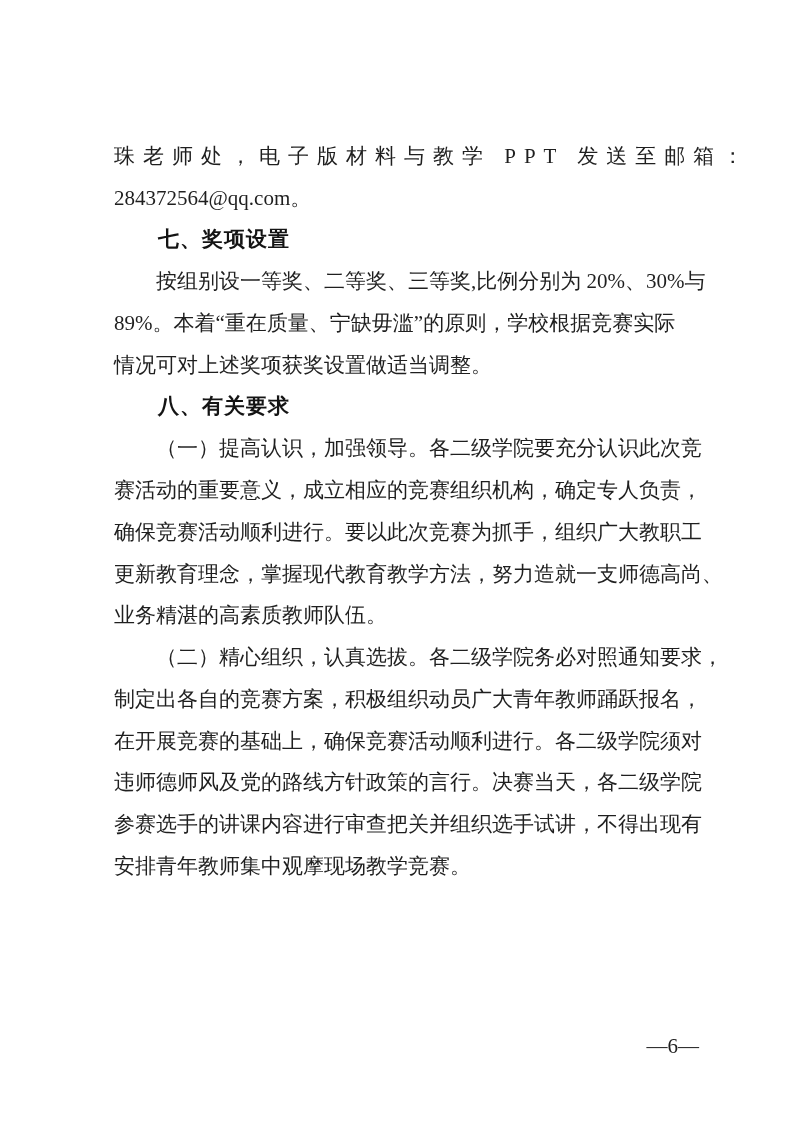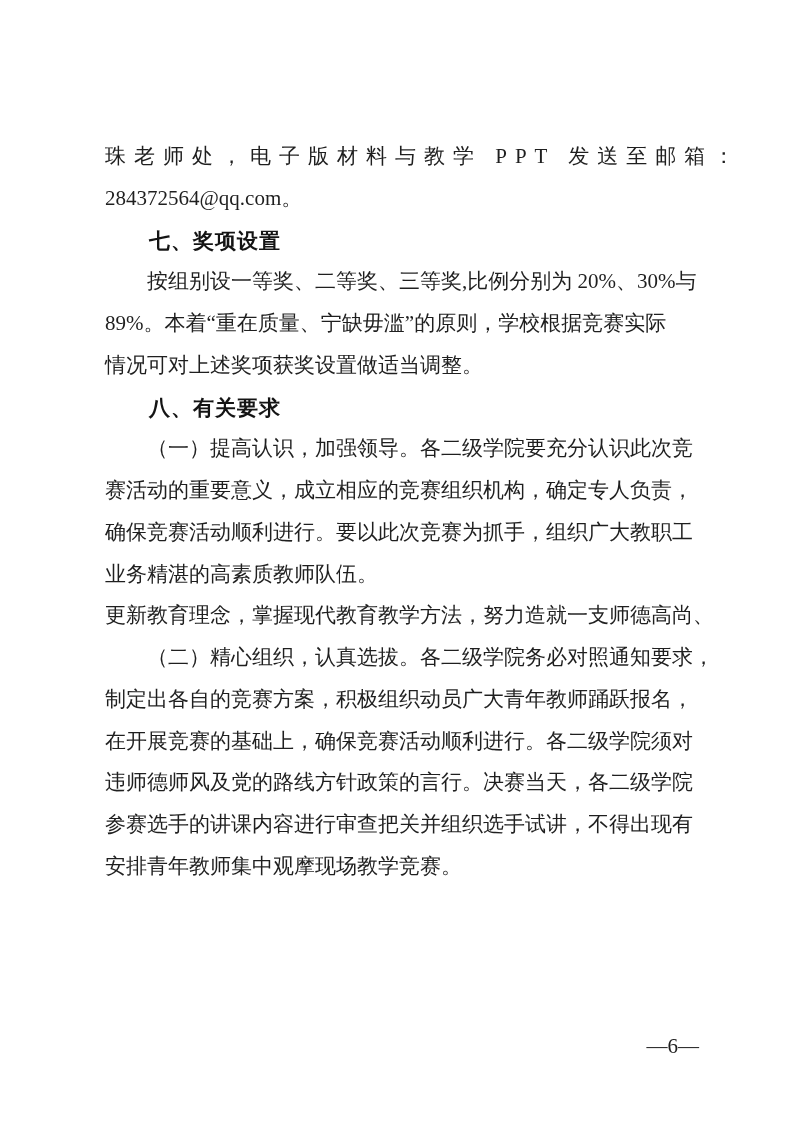--- a/index.html
+++ b/index.html
@@ -15,38 +15,38 @@
     position:relative;
     width:793px;
     height:1122px;
     background:var(--paper);
     overflow:hidden;
     font-family:"Liberation Serif","DejaVu Serif",serif;
     color:var(--ink);
   }
   .content{
     position:absolute;
-    left:105px;
+    left:114px;
     top:136px;
     width:596px;
   }
   .line{
     font-size:21px;
     line-height:41.75px;
     height:41.75px;
     white-space:nowrap;
     color:var(--ink);
   }
   .line.indent{
     padding-left:42px;
   }
   .line.heading{
     padding-left:44px;
     font-weight:700;
-    font-family:Liberation Sans, sans-serif;
+    font-family:Liberation Mono, monospace;
     letter-spacing:1px;
     color:#141414;
   }
   .line.spread{
     letter-spacing:8px;
   }
   .page-number{
     position:absolute;
     top:1034px;
     right:94px;
@@ -65,22 +65,22 @@
     <div class="line spread">珠老师处，电子版材料与教学 PPT 发送至邮箱：</div>
     <div class="line">284372564@qq.com。</div>
     <div class="line heading">七、奖项设置</div>
     <div class="line indent">按组别设一等奖、二等奖、三等奖,比例分别为 20%、30%与</div>
     <div class="line">89%。本着“重在质量、宁缺毋滥”的原则，学校根据竞赛实际</div>
     <div class="line">情况可对上述奖项获奖设置做适当调整。</div>
     <div class="line heading">八、有关要求</div>
     <div class="line indent">（一）提高认识，加强领导。各二级学院要充分认识此次竞</div>
     <div class="line">赛活动的重要意义，成立相应的竞赛组织机构，确定专人负责，</div>
     <div class="line">确保竞赛活动顺利进行。要以此次竞赛为抓手，组织广大教职工</div>
+    <div class="line">更新教育理念，掌握现代教育教学方法，努力造就一支师德高尚、</div>
     <div class="line">业务精湛的高素质教师队伍。</div>
-    <div class="line">更新教育理念，掌握现代教育教学方法，努力造就一支师德高尚、</div>
     <div class="line indent">（二）精心组织，认真选拔。各二级学院务必对照通知要求，</div>
     <div class="line">制定出各自的竞赛方案，积极组织动员广大青年教师踊跃报名，</div>
     <div class="line">在开展竞赛的基础上，确保竞赛活动顺利进行。各二级学院须对</div>
     <div class="line">违师德师风及党的路线方针政策的言行。决赛当天，各二级学院</div>
     <div class="line">参赛选手的讲课内容进行审查把关并组织选手试讲，不得出现有</div>
     <div class="line">安排青年教师集中观摩现场教学竞赛。</div>
   </div>
 
   <div class="page-number">—6—</div>
 </div>

